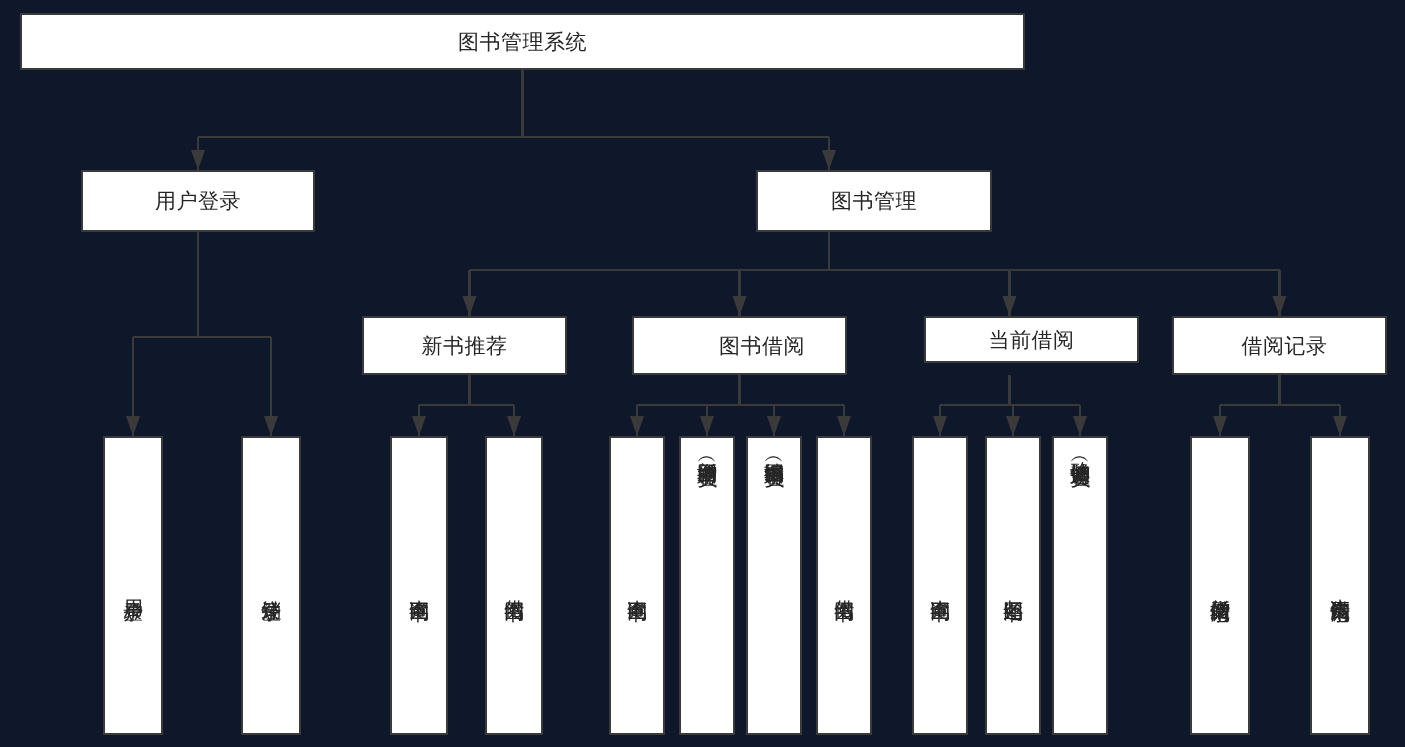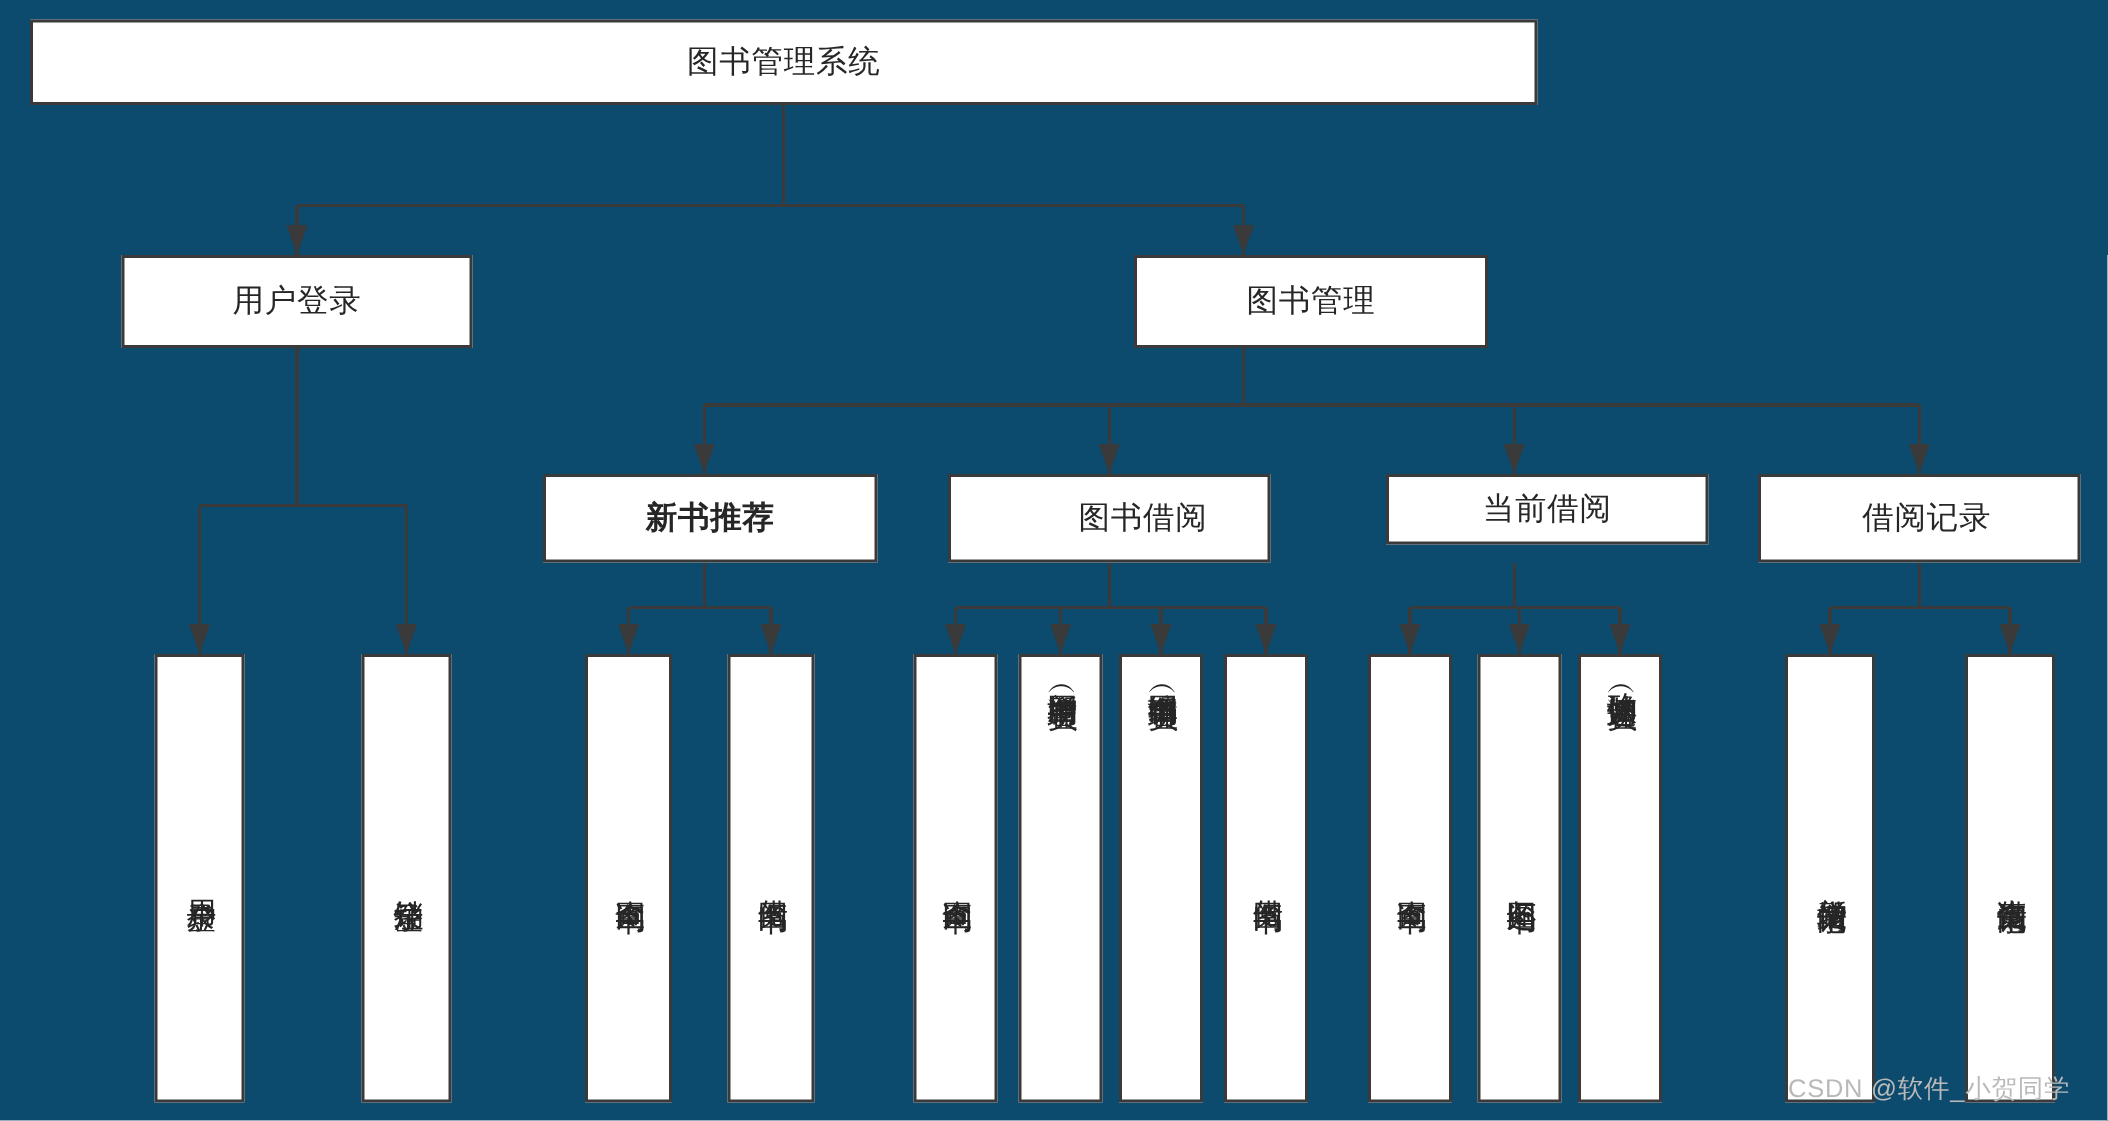--- a/index.html
+++ b/index.html
@@ -8,21 +8,21 @@
     padding: 0;
     background: #ffffff;
   }
   body {
     font-family: "Liberation Sans", "DejaVu Sans", sans-serif;
   }
   #canvas {
     position: relative;
     width: 1405px;
     height: 747px;
-    background: #0c4a6e;
+    background: #0f172a;
     overflow: hidden;
   }
   #edges {
     position: absolute;
     left: 0;
     top: 0;
     width: 1405px;
     height: 747px;
     pointer-events: none;
   }
@@ -136,21 +136,21 @@
   <div id="nodes">
       <div class="node level-0" style="left: 20px; top: 13px; width: 1005px; height: 57px;">
         <span class="node-label">图书管理系统</span>
       </div>
       <div class="node level-1" style="left: 81px; top: 170px; width: 234px; height: 62px;">
         <span class="node-label">用户登录</span>
       </div>
       <div class="node level-1" style="left: 711px; top: 170px; width: 236px; height: 62px; margin-left: 45px;">
         <span class="node-label">图书管理</span>
       </div>
-      <div class="node level-2" style="left: 362px; top: 316px; width: 223px; height: 59px; font-weight: bold;">
+      <div class="node level-2" style="left: 362px; top: 316px; width: 205px; height: 59px;">
         <span class="node-label">新书推荐</span>
       </div>
       <div class="node level-2" style="left: 632px; top: 316px; width: 215px; height: 59px; padding-left: 45px;">
         <span class="node-label">图书借阅</span>
       </div>
       <div class="node level-2" style="left: 924px; top: 316px; width: 215px; height: 47px;">
         <span class="node-label">当前借阅</span>
       </div>
       <div class="node level-2" style="left: 1172px; top: 316px; width: 215px; height: 59px; padding-left: 10px;">
         <span class="node-label">借阅记录</span>
@@ -188,14 +188,13 @@
       <div class="node level-3 leaf" style="left: 1052px; top: 436px; width: 56px; height: 299px;">
         <span class="node-label">确认归还（管理员）</span>
       </div>
       <div class="node level-3 leaf centered" style="left: 1190px; top: 436px; width: 60px; height: 299px;">
         <span class="node-label">新增借阅记录</span>
       </div>
       <div class="node level-3 leaf centered" style="left: 1310px; top: 436px; width: 60px; height: 299px;">
         <span class="node-label">查询借阅记录</span>
       </div>
     </div>
-  <div class="watermark" style="left: 1192px; top: 714px;">CSDN @软件_小贺同学</div>
 </div>
 
 </body></html>

